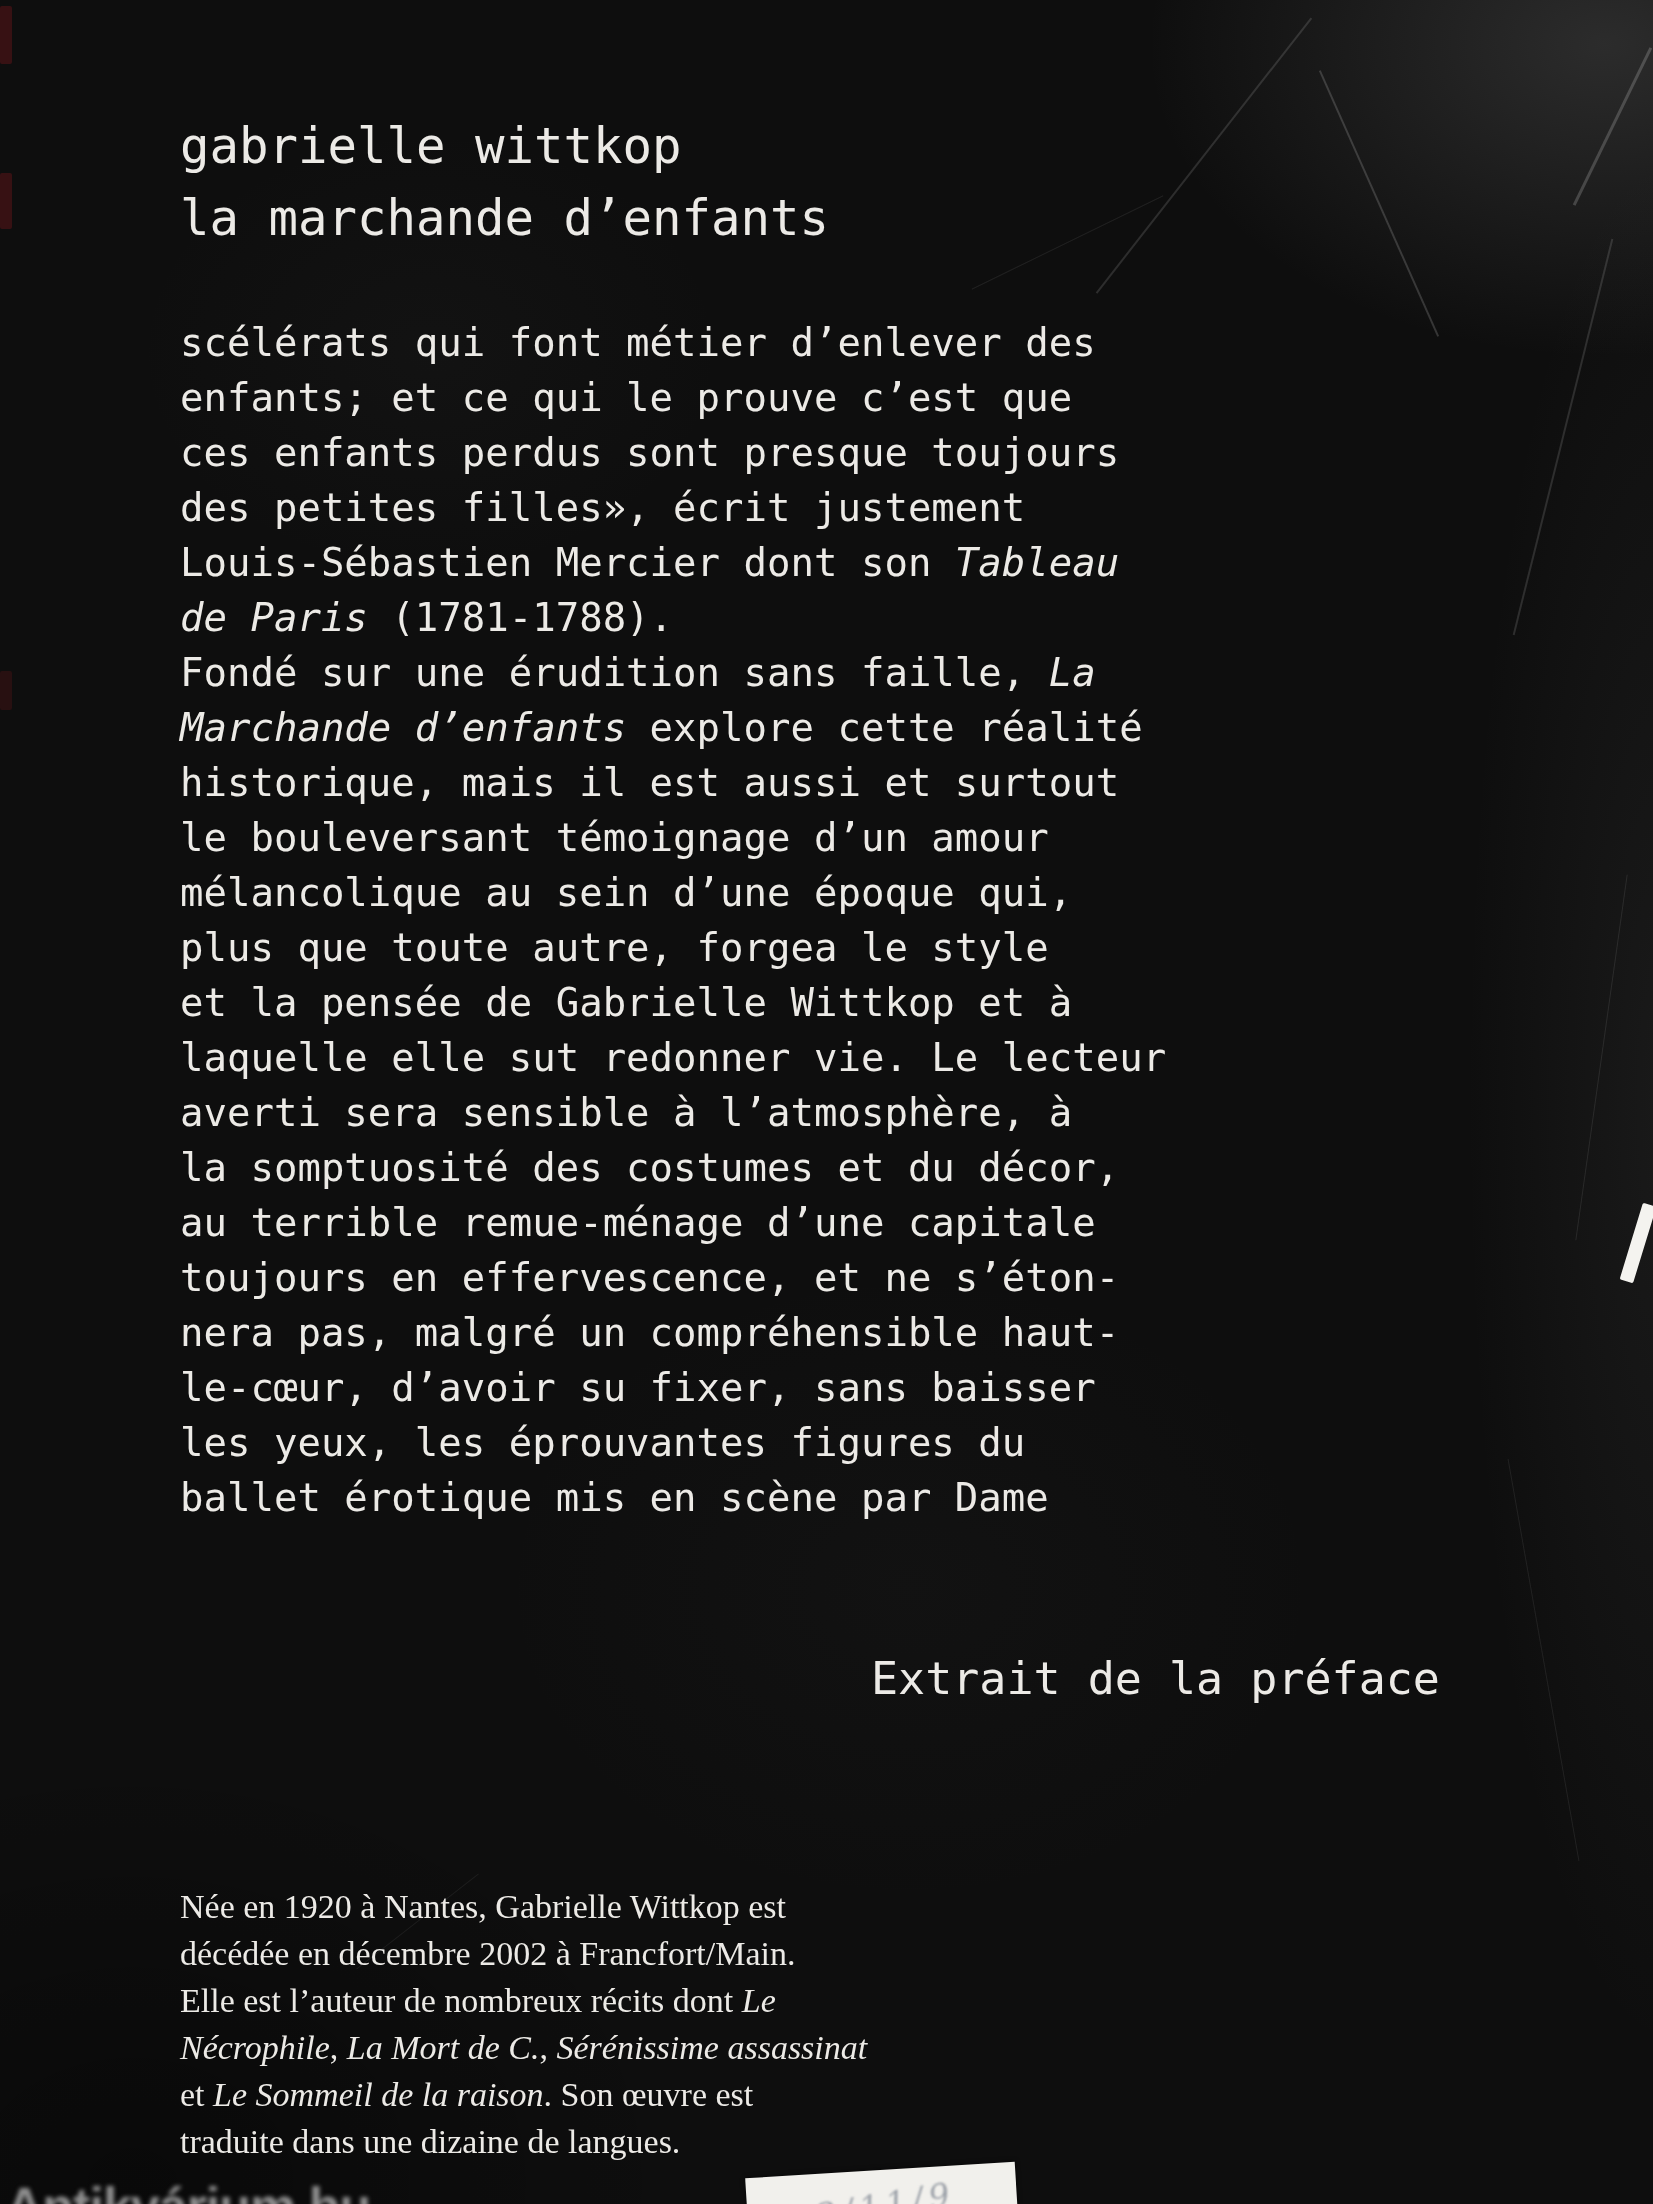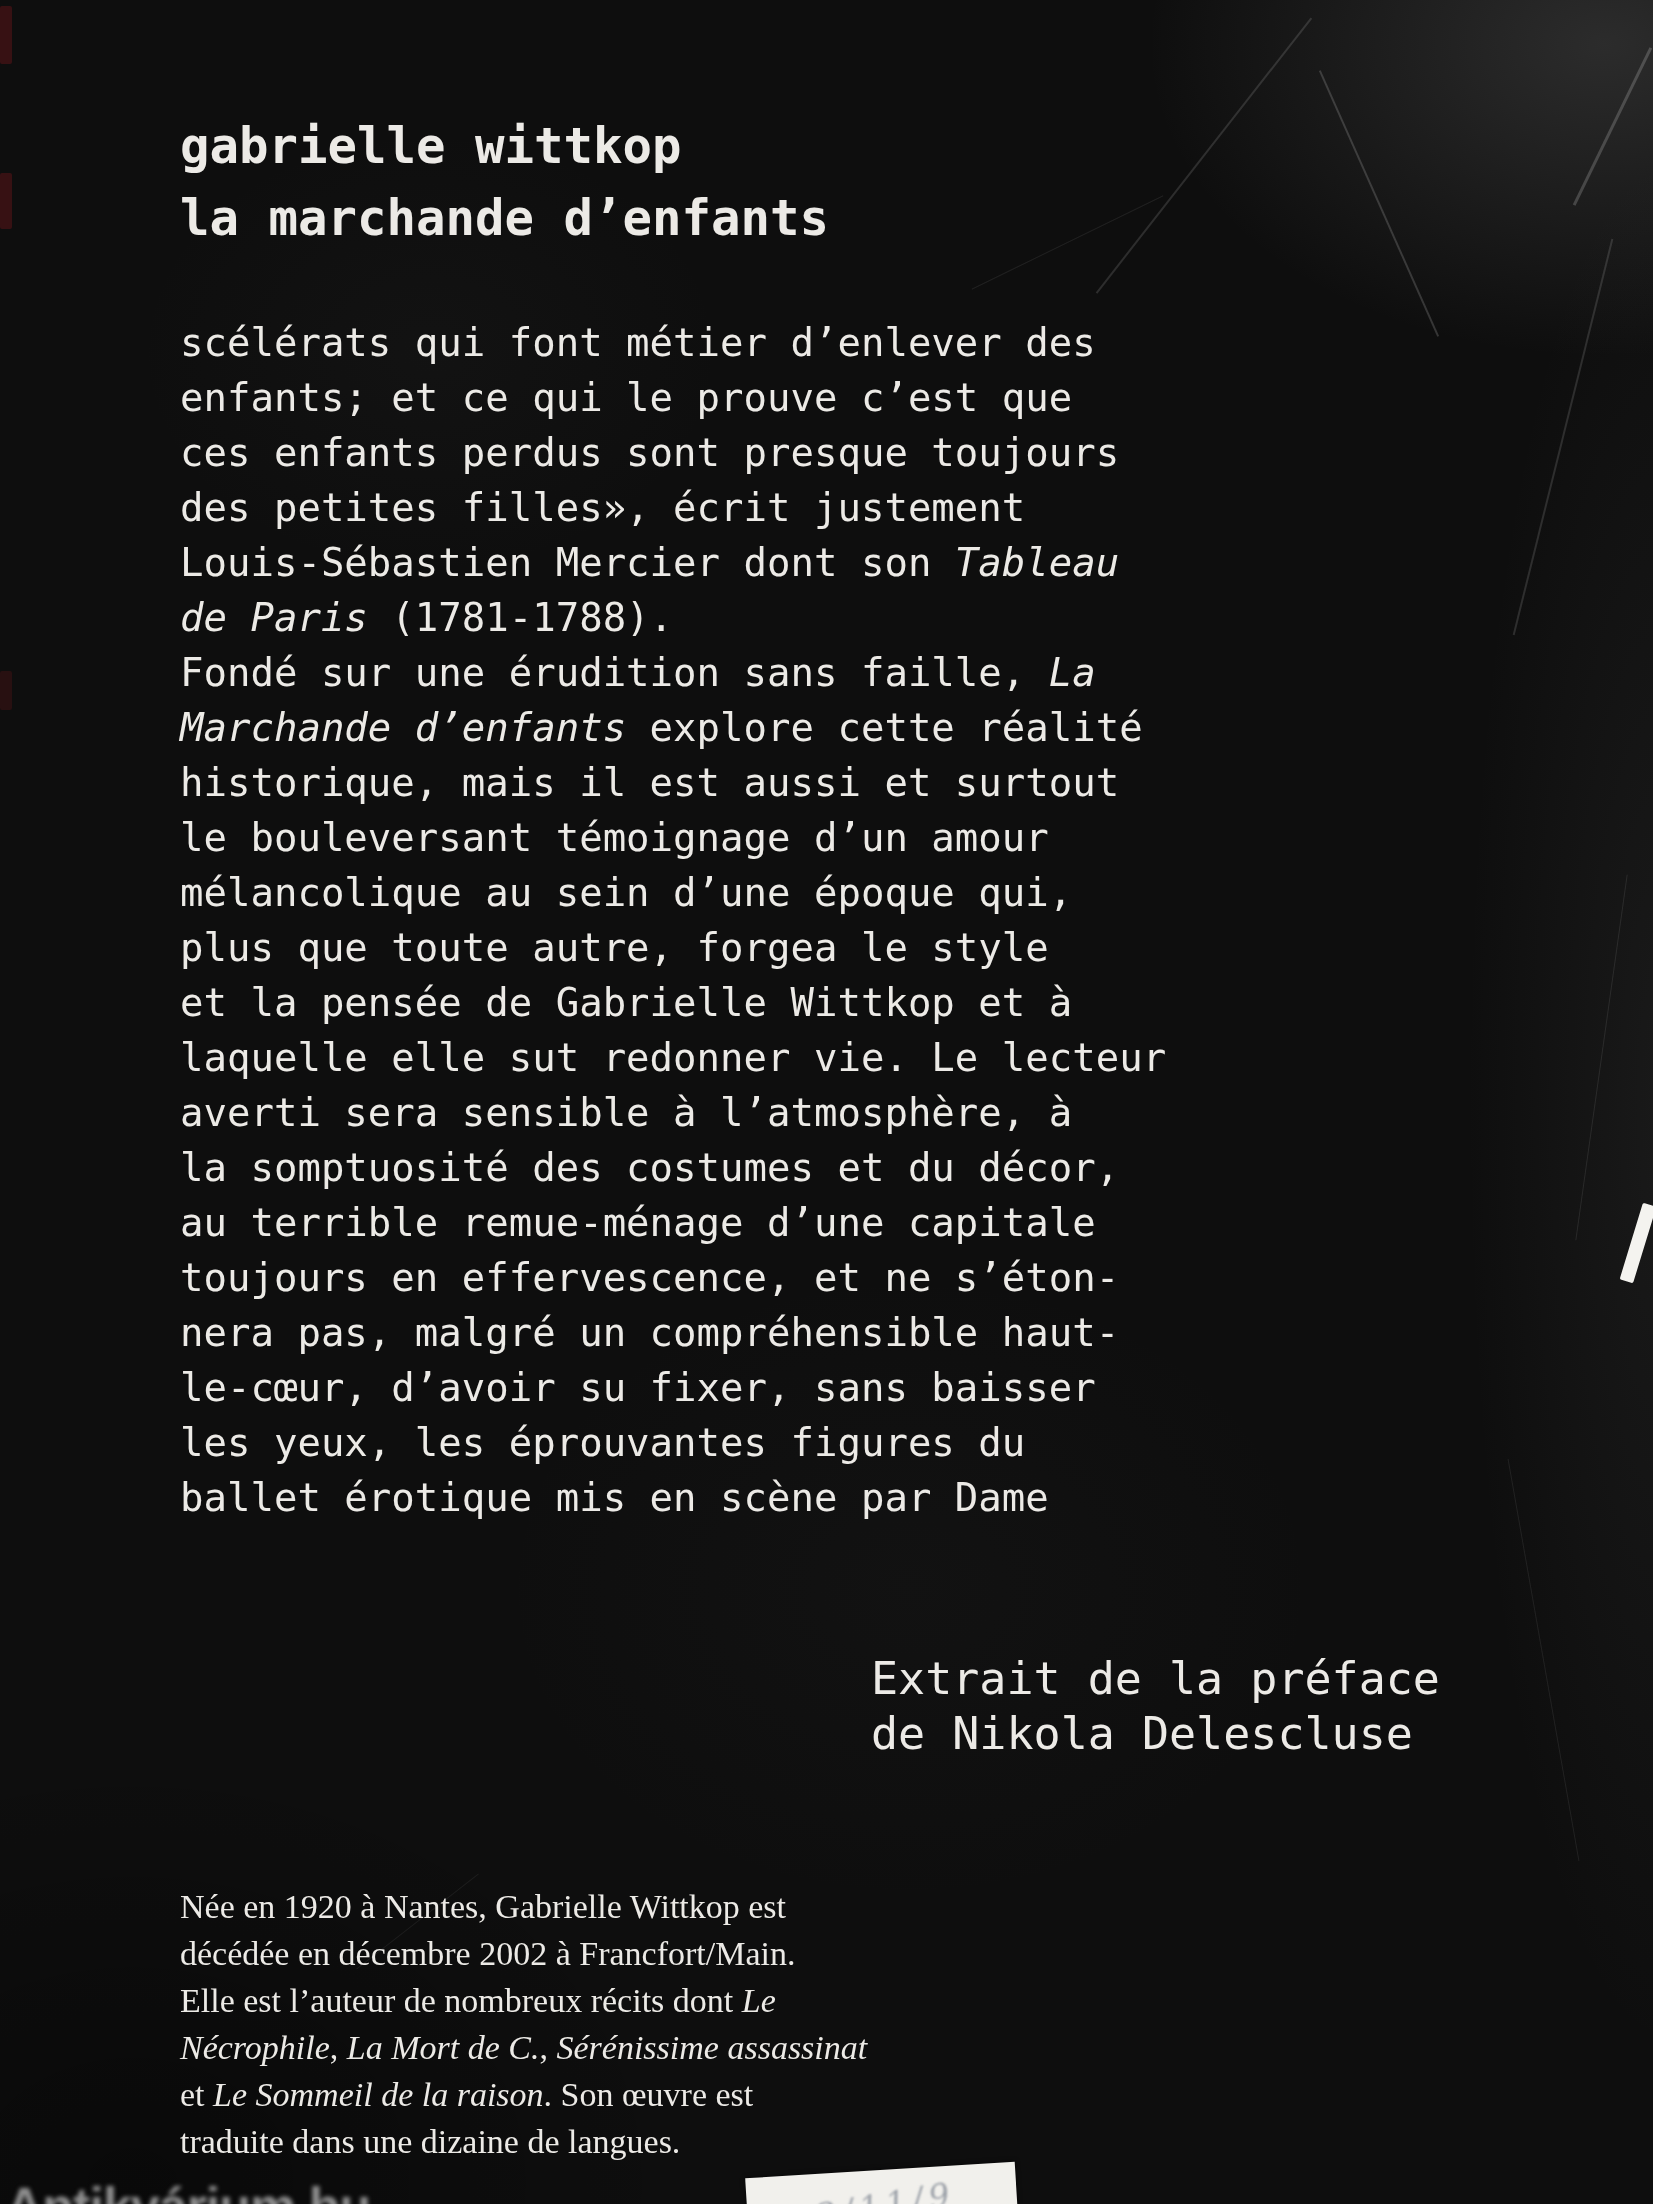--- a/index.html
+++ b/index.html
@@ -10,21 +10,21 @@
       radial-gradient(ellipse 737px 505px at 97% 2%, rgba(150,150,150,0.22), rgba(0,0,0,0) 62%),
       radial-gradient(ellipse 291px 1359px at 101% 50%, rgba(130,130,130,0.10), rgba(0,0,0,0) 70%),
       radial-gradient(ellipse 485px 369px at 26% 16%, rgba(90,90,90,0.06), rgba(0,0,0,0) 60%),
       radial-gradient(ellipse 679px 524px at 55% 72%, rgba(90,90,90,0.05), rgba(0,0,0,0) 60%),
       radial-gradient(ellipse 873px 679px at 8% 99%, rgba(0,0,0,0.35), rgba(0,0,0,0) 65%);
     font-family:"DejaVu Sans Mono", monospace;
     color:#eceae6;
   }
   .tline{white-space:nowrap;}
   .it{font-style:italic;}
-  .title{position:absolute;left:180px;top:111px;font-size:49px;line-height:72px;letter-spacing:0;font-weight:bold;}
+  .title{position:absolute;left:180px;top:111px;font-size:49px;line-height:72px;letter-spacing:0;}
   .quote{position:absolute;left:180px;top:315px;font-size:39px;line-height:55px;}
   .attrib{position:absolute;left:871px;top:1651px;width:565px;font-size:45px;line-height:55px;text-align:left;}
   .bio{position:absolute;left:180px;top:1883px;font-size:34px;line-height:47px;font-family:Liberation Serif, serif;}
   .edge-glyph{position:absolute;left:1631px;top:1203px;width:13.6px;height:80px;background:#f4f3ef;transform:rotate(17deg);border-radius:1.9px;}
   .sticker{
     position:absolute;left:747px;top:2170px;width:270px;height:68px;
     background:#f1f0ec;transform:rotate(-3.5deg);box-shadow:0 0 5.8px rgba(0,0,0,0.6);
   }
   .sticker-text{
     position:absolute;left:68px;top:15.5px;color:#9fa4ab;font-family:"DejaVu Serif", serif;
@@ -91,21 +91,20 @@
       <div class="tline"><span>au terrible remue-ménage d’une capitale</span></div>
       <div class="tline"><span>toujours en effervescence, et ne s’éton-</span></div>
       <div class="tline"><span>nera pas, malgré un compréhensible haut-</span></div>
       <div class="tline"><span>le-cœur, d’avoir su fixer, sans baisser</span></div>
       <div class="tline"><span>les yeux, les éprouvantes figures du</span></div>
       <div class="tline"><span>ballet érotique mis en scène par Dame</span></div>
     </div>
 
   <div class="attrib">
       <div class="tline">Extrait de la préface</div>
-      <div class="tline">de Nikola Delescluse</div>
     </div>
 
   <div class="bio">
       <div class="tline"><span>Née en 1920 à Nantes, Gabrielle Wittkop est</span></div>
       <div class="tline"><span>décédée en décembre 2002 à Francfort/Main.</span></div>
       <div class="tline"><span>Elle est l’auteur de nombreux récits dont </span><span class="it">Le</span></div>
       <div class="tline"><span class="it">Nécrophile</span><span>, </span><span class="it">La Mort de C.</span><span>, </span><span class="it">Sérénissime assassinat</span></div>
       <div class="tline"><span>et </span><span class="it">Le Sommeil de la raison</span><span>. Son œuvre est</span></div>
       <div class="tline"><span>traduite dans une dizaine de langues.</span></div>
     </div>

